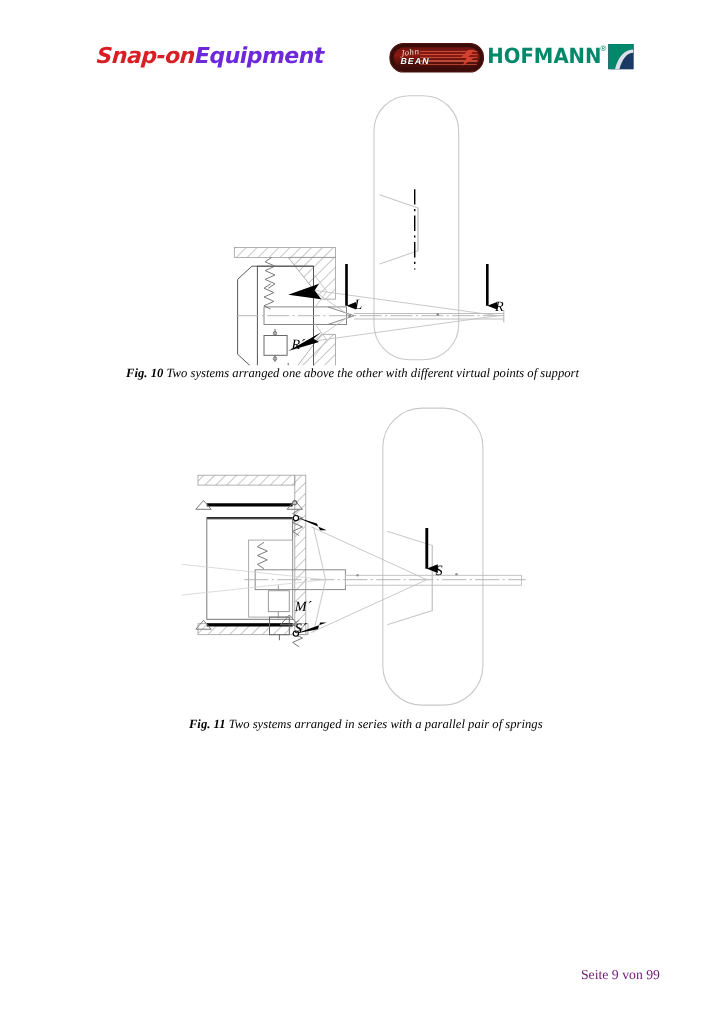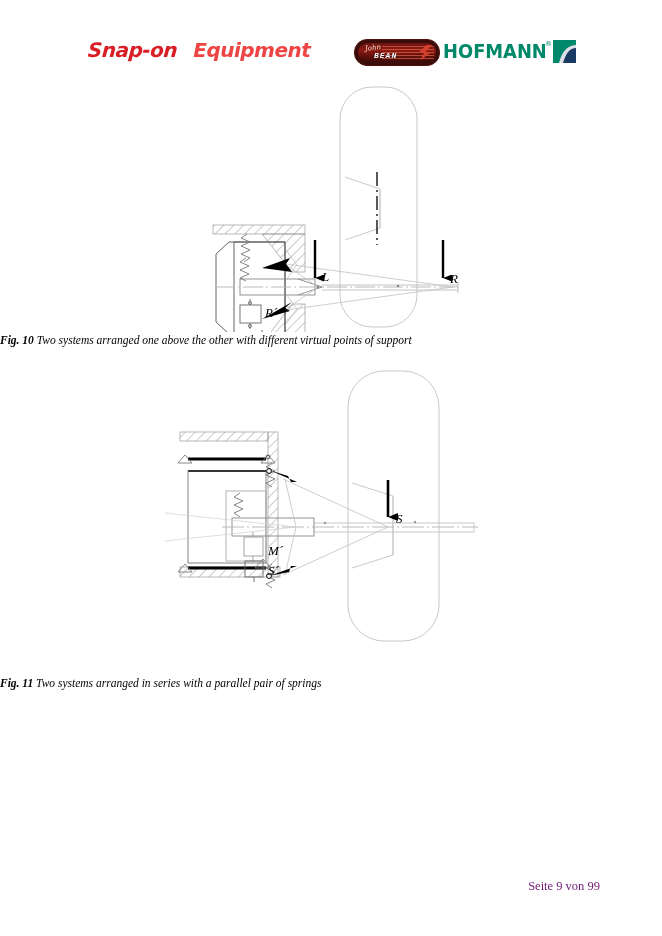--- a/index.html
+++ b/index.html
@@ -30,23 +30,23 @@
     font-style: italic;
     font-size: 20px;
     letter-spacing: -0.5px;
   }
   #snapon-logo .so-red {
     color: #d81f26;
     transform: skewX(-4deg);
     display: inline-block;
   }
   #snapon-logo .so-gray {
-    color: #ef4444;
+    color: #6d28d9;
     display: inline-block;
-    margin-left: 16px;
+    margin-left: 0;
   }
 
   #johnbean-logo {
     position: absolute;
     left: 354px; top: 39px;
     width: 84px; height: 25px;
     border-radius: 13px;
     background: #3a0d0a;
     border: 1.5px solid #52110c;
     overflow: hidden;
@@ -72,22 +72,22 @@
     position: absolute;
     left: 7px; top: 1px;
     font-family: "DejaVu Serif", serif;
     font-style: italic;
     font-size: 7px;
     color: #f1d9c9;
     transform: rotate(-6deg);
   }
   #johnbean-logo .jb-bean {
     position: absolute;
-    left: 16px; top: 8px;
-    font-family: Liberation Mono, monospace;
+    left: 6px; top: 8px;
+    font-family: Liberation Sans, sans-serif;
     font-weight: bold;
     font-style: italic;
     font-size: 8px;
     letter-spacing: 1px;
     color: #ffffff;
     text-shadow: 0 0 1px #000;
   }
   #johnbean-logo .jb-flash {
     position: absolute;
     right: 4px; top: 2px;
@@ -128,35 +128,35 @@
     width: 23px; height: 23px;
   }
 
   
   .figure-block { position: absolute; left: 0; width: 662px; }
   .figure-svg { display: block; }
 
   .caption {
     position: absolute;
     width: 641px;
-    text-align: left;
+    text-align: center;
     font-family: "Liberation Serif", serif;
     font-size: 11.5px;
     font-style: italic;
     color: #000000;
   }
   .caption .cap-num {
     font-weight: bold;
     font-style: italic;
   }
 
   #fig10-wrap { top: 82px; }
   #fig10-caption { top: 334px; }
   #fig11-wrap { top: 363px; }
-  #fig11-caption { top: 677px; }
+  #fig11-caption { top: 653px; padding-left: 12px; }
 
   
   #footer {
     position: absolute;
     left: 0; top: 879px;
     width: 600px;
     text-align: right;
     font-family: "Liberation Serif", serif;
     font-size: 12.5px;
     color: #701a75;

